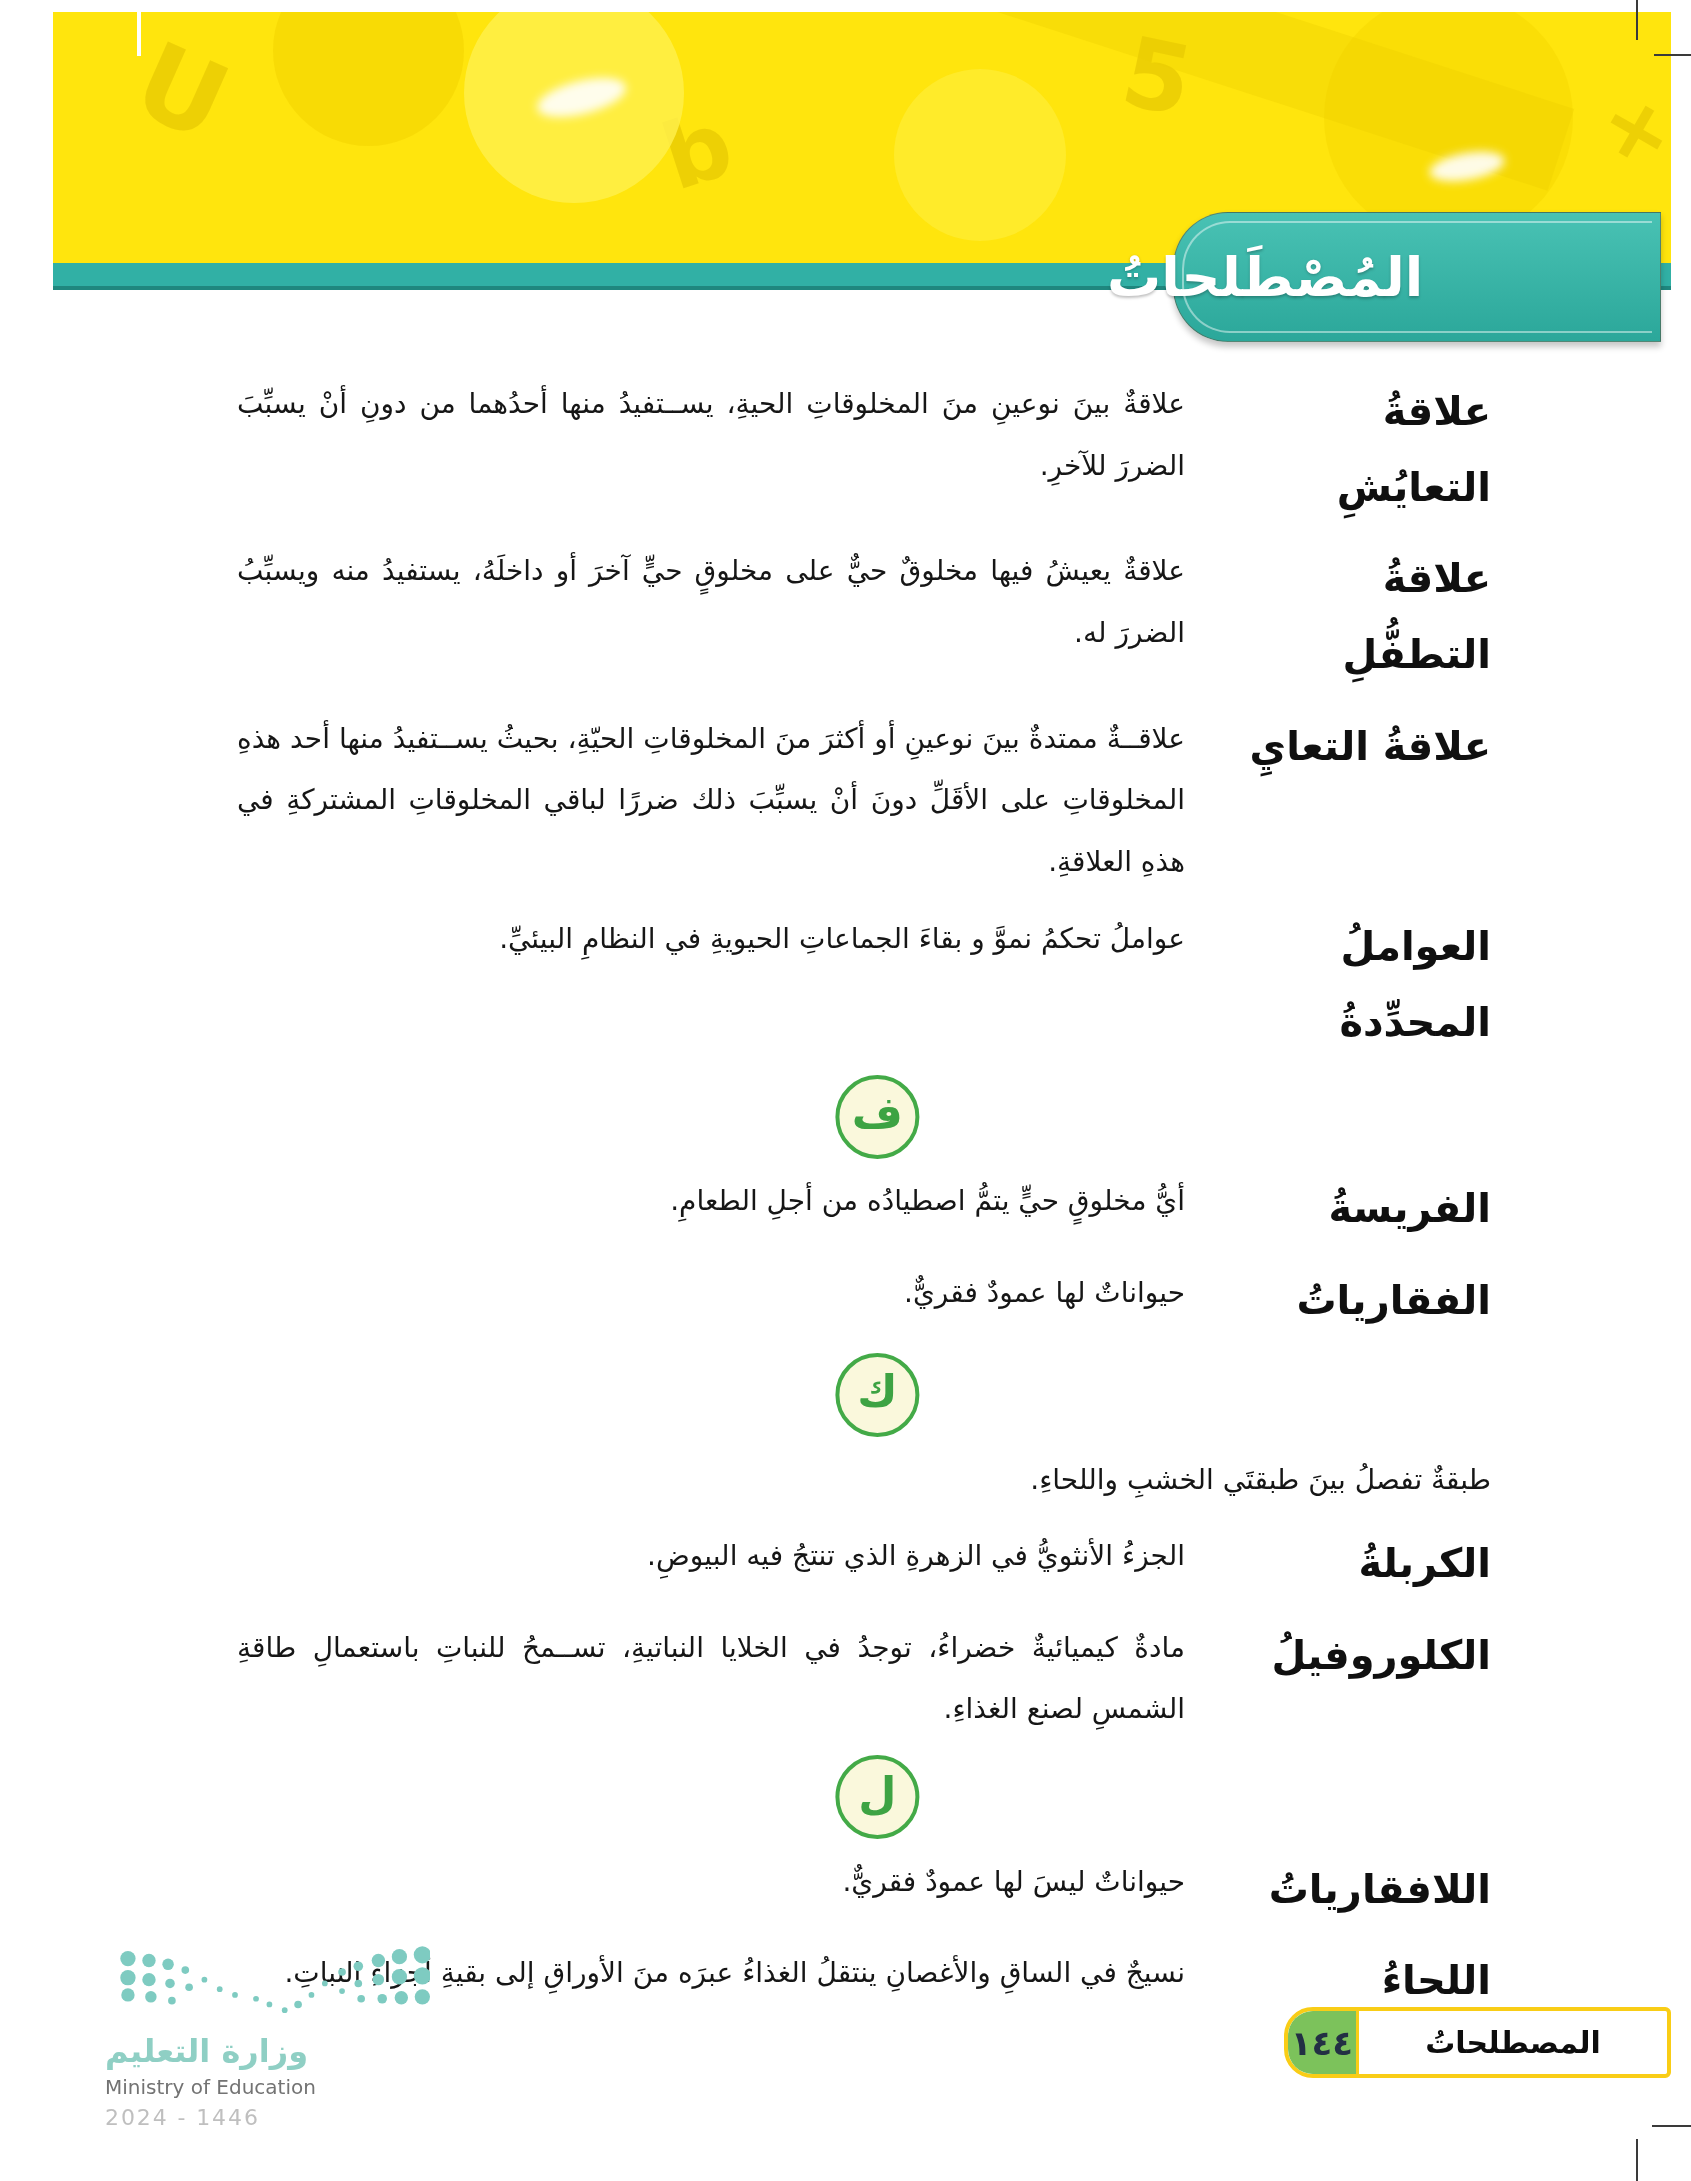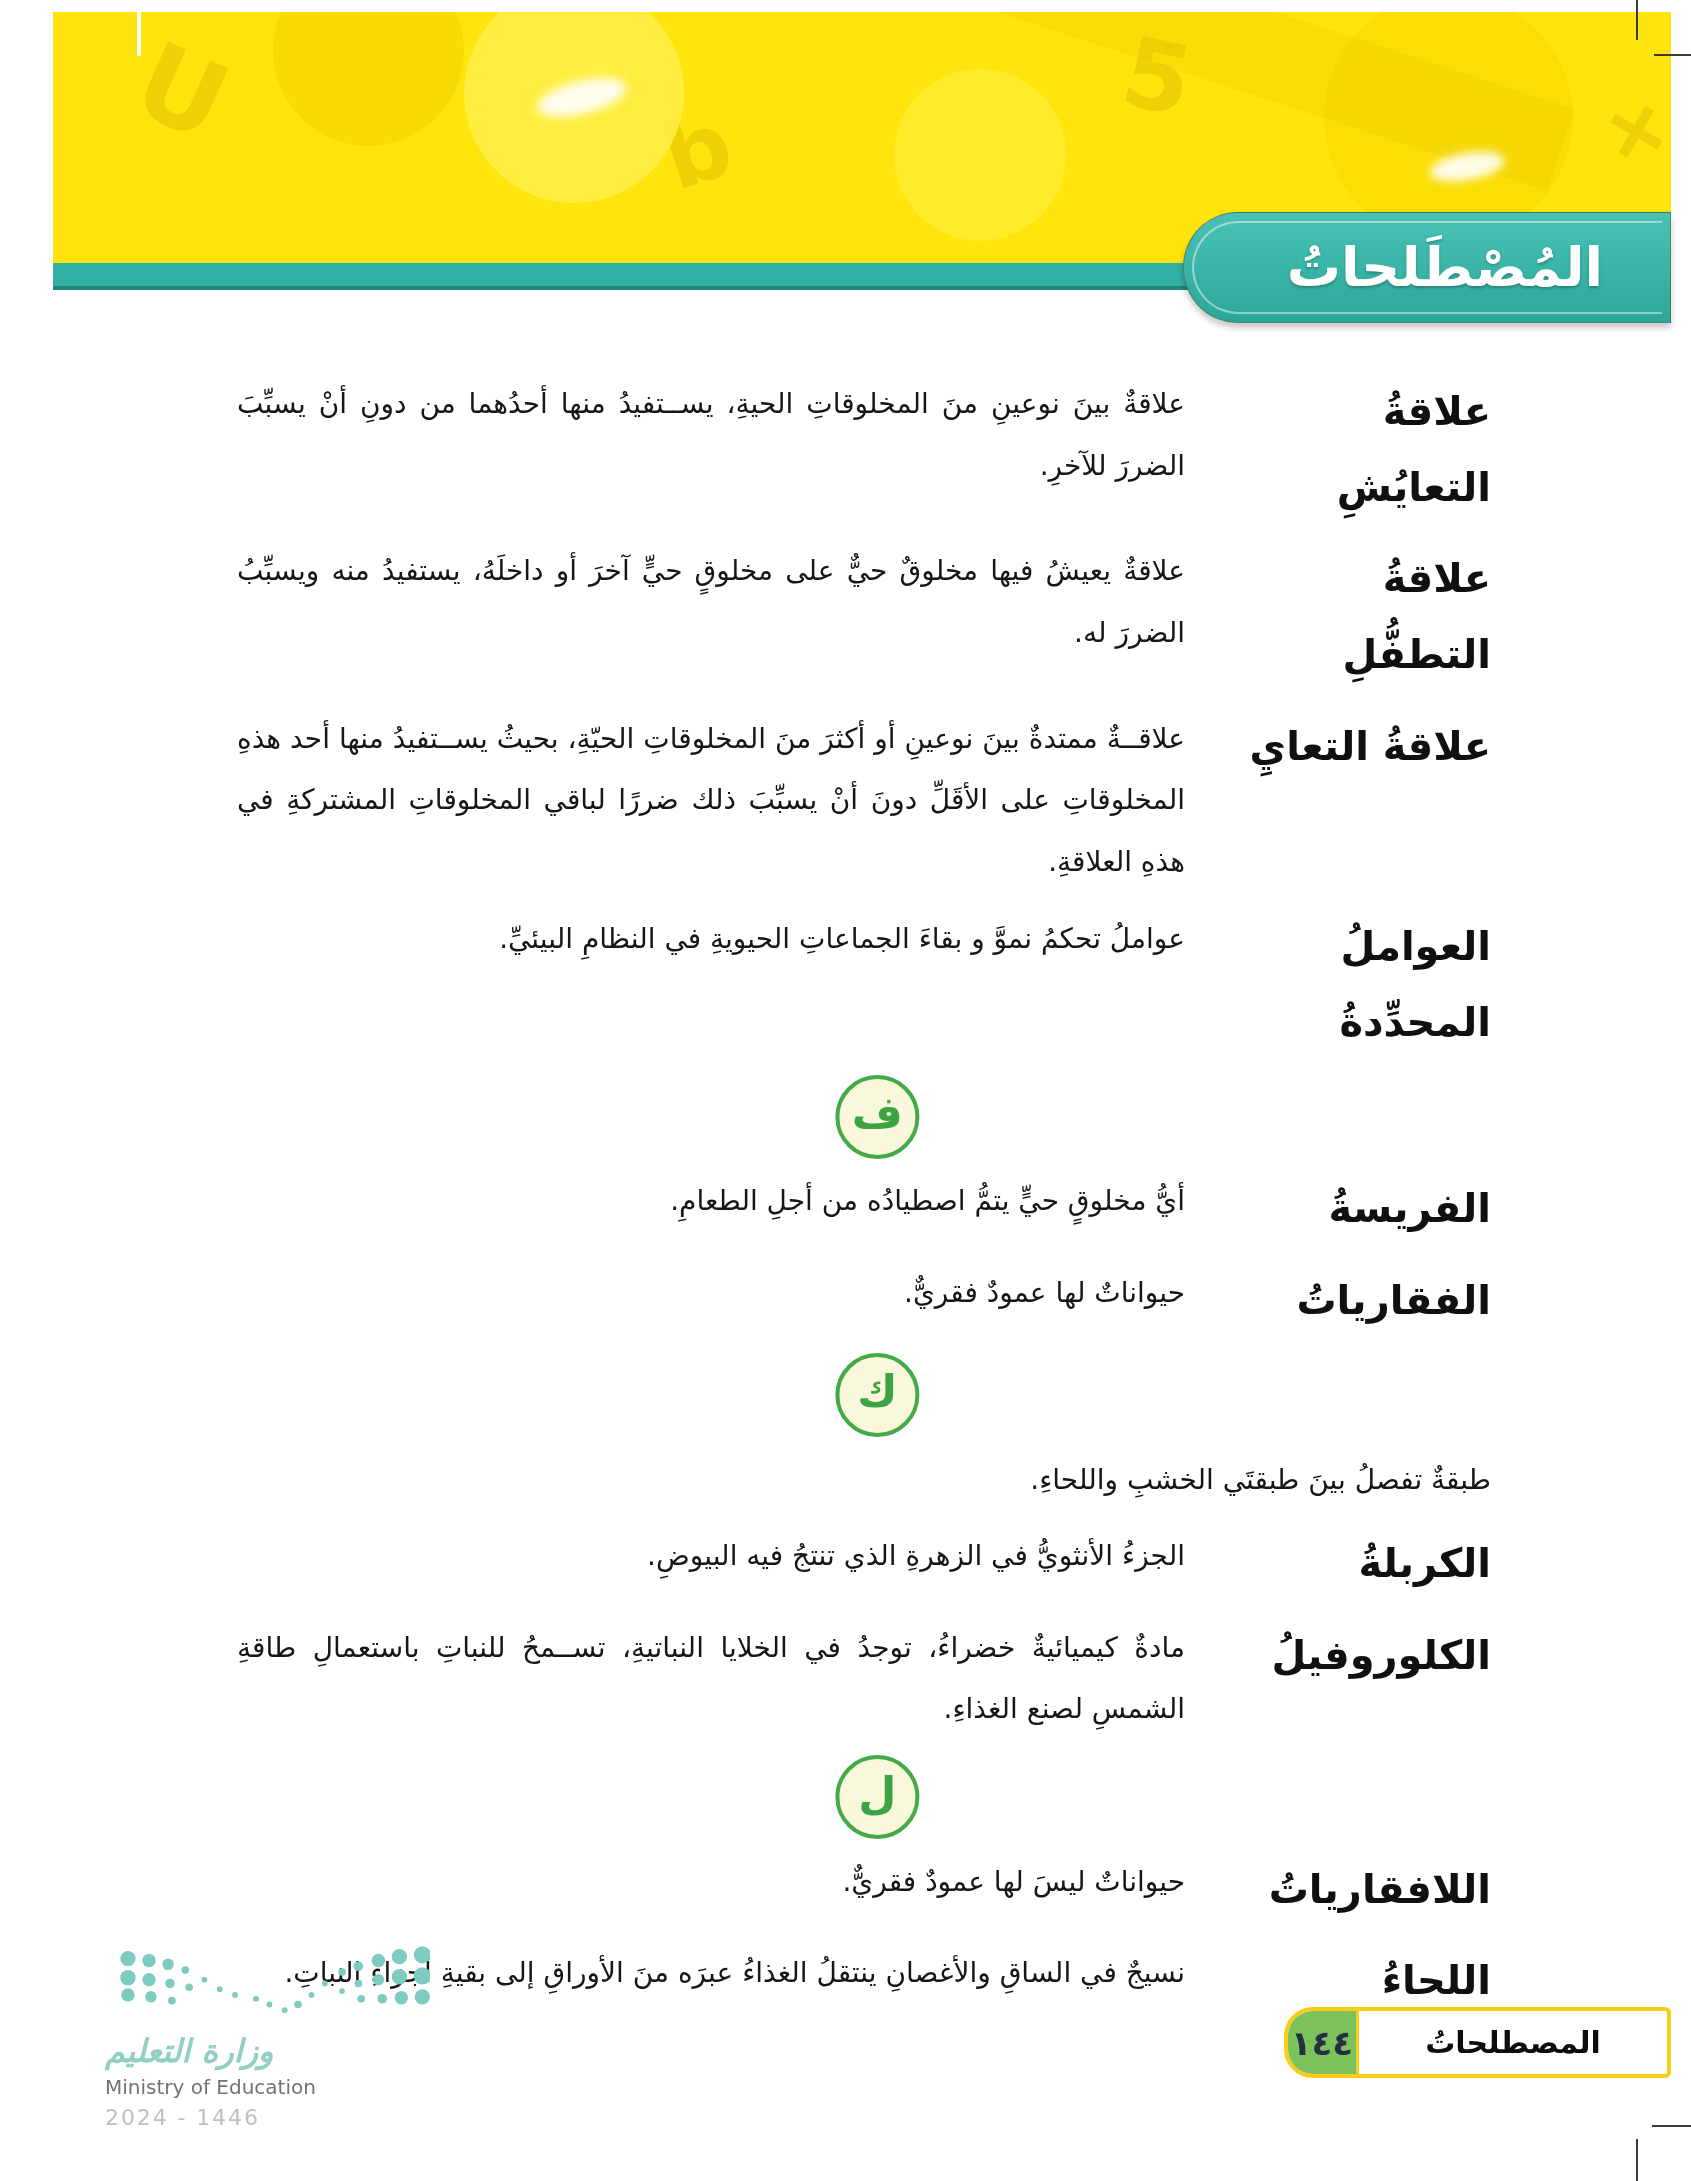--- a/index.html
+++ b/index.html
@@ -27,26 +27,26 @@
   .deco-glyph{position:absolute;font-weight:bold;color:rgba(222,192,0,.55);}
   .deco-glyph:nth-child(1){left:86px;top:19px;font-size:105px;transform:rotate(24deg);}
   .deco-glyph:nth-child(2){left:612px;top:86px;font-size:91px;transform:rotate(-18deg);}
   .deco-glyph:nth-child(3){left:1071px;top:9.6px;font-size:96px;transform:rotate(12deg);}
   .deco-glyph:nth-child(4){left:1549px;top:67px;font-size:86px;transform:rotate(30deg);}
   .white-tick{position:absolute;left:84px;top:0;width:3.8px;height:44px;background:#fff;}
 
   .teal-strip{position:absolute;left:53px;right:21px;top:263px;height:27px;
     background:var(--teal);border-bottom:4.8px solid rgba(0,60,55,.35);}
 
-  .title-pill{position:absolute;right:21px;top:212px;width:488px;height:111px;
+  .title-pill{position:absolute;right:31px;top:212px;width:488px;height:130px;
     background:linear-gradient(180deg,#49c2b4 0%,#2ba79a 100%);
     border:1.9px solid rgba(100,62,40,.45);
     border-radius:55px 0 0 55px;
     box-shadow:0 4.8px 6.7px rgba(0,0,0,.22);
-    display:flex;align-items:center;justify-content:flex-end;}
+    display:flex;align-items:center;justify-content:flex-start;}
   .title-pill::after{content:"";position:absolute;inset:7.6px;
     border:2.9px solid rgba(255,255,255,.45);border-radius:48px 0 0 48px;
     border-right:none;pointer-events:none;}
   .title-pill .title-text{position:relative;left:-67px;color:#fff;font-size:54px;
     font-weight:bold;text-shadow:0 1.9px 2.9px rgba(0,0,0,.25);}
 
   
   .crop{position:absolute;background:#3a3a3a;}
   .crop-tr-v{left:1636px;top:0;width:1.9px;height:40px;}
   .crop-tr-h{top:54px;left:1654px;width:38px;height:1.9px;}
@@ -72,21 +72,21 @@
     display:flex;direction:ltr;align-items:stretch;overflow:hidden;}
   .page-num{flex:0 0 71px;background:var(--green_badge);border-right:3.8px solid var(--gold);
     border-radius:23px 0 0 23px;display:flex;align-items:center;justify-content:center;
     font-size:34px;font-weight:bold;color:#233044;}
   .page-tab-label{flex:1;display:flex;align-items:center;justify-content:center;
     font-size:30px;font-weight:bold;color:#0d0d0d;}
 
   .ministry{position:absolute;left:105px;top:1945px;width:344px;}
   .ministry svg{display:block;}
   .ministry .ar{margin-top:11.5px;color:#8FCFC4;font-size:32px;font-weight:bold;
-    letter-spacing:1.9px;font-style:italic;}
+    letter-spacing:1.9px;}
   .ministry .en{margin-top:5.7px;color:#737373;font-size:20px;}
   .ministry .yr{margin-top:5.7px;color:#bfbfbf;font-size:22px;letter-spacing:1.9px;}
 </style>
 </head>
 <body>
 
 <div class="page">
 
   <div class="yellow-band">
     <div id="glyph-layer">

